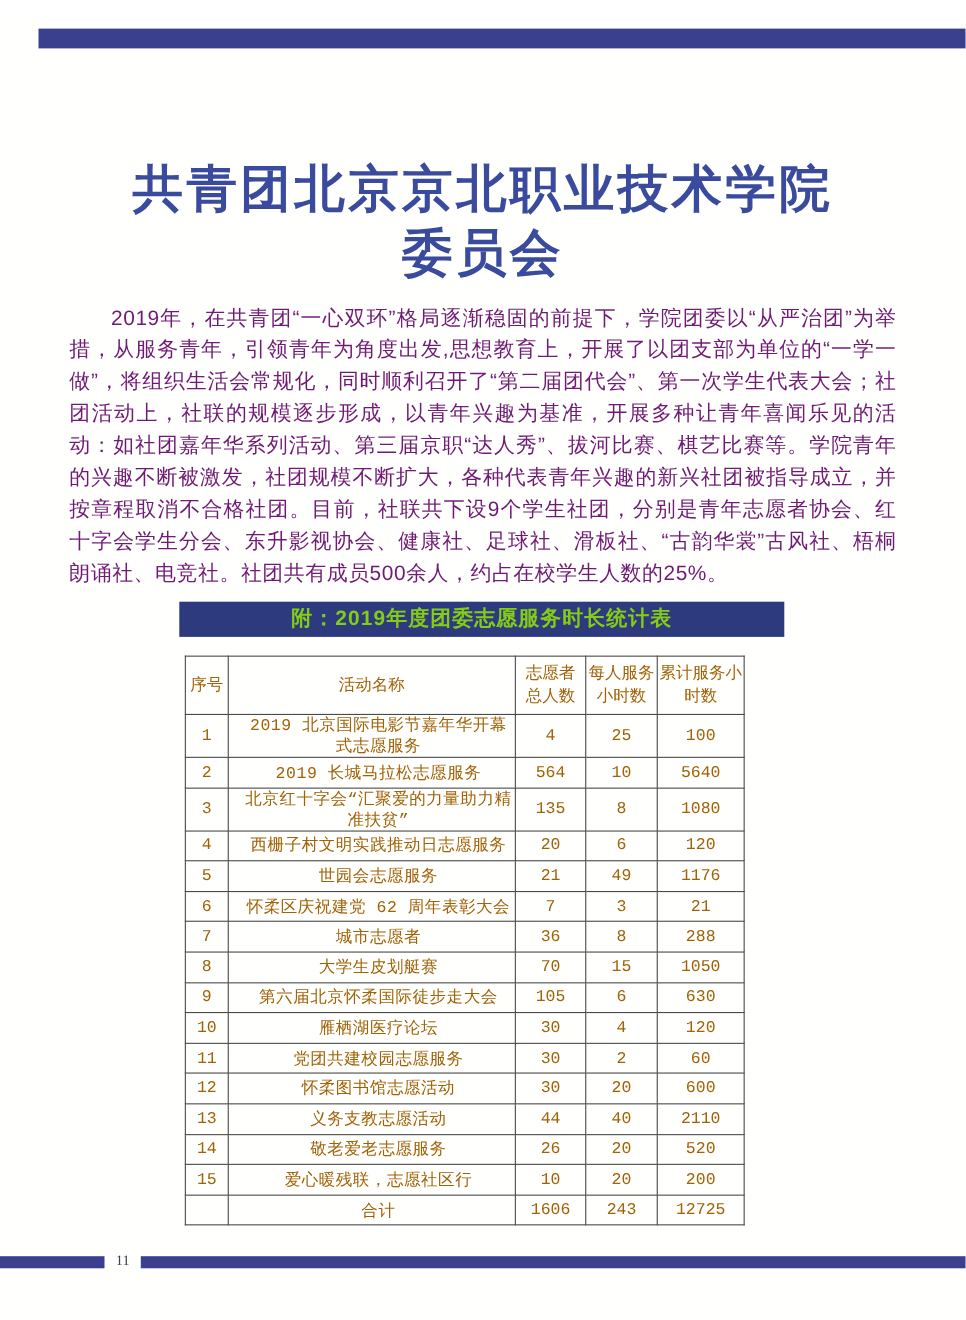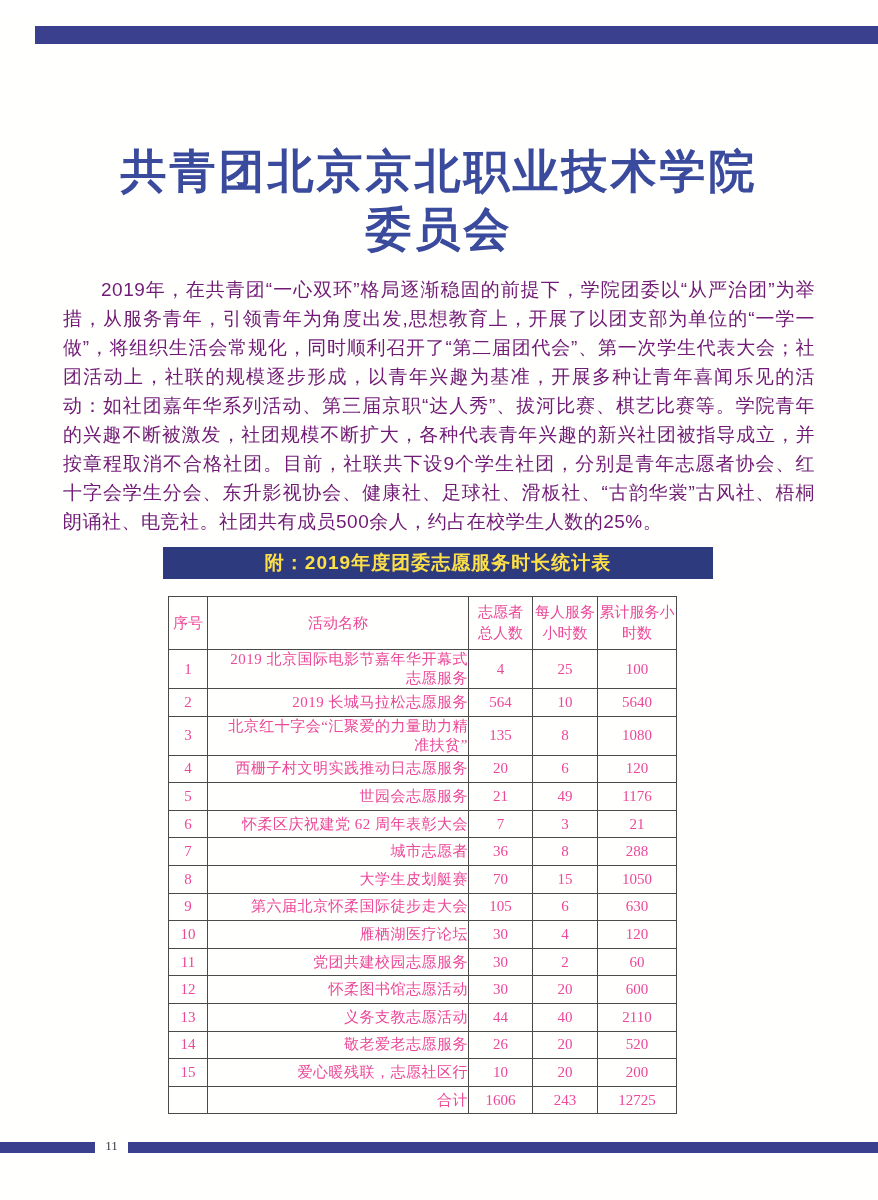--- a/index.html
+++ b/index.html
@@ -36,35 +36,35 @@
     text-align: justify;
     text-indent: 2em;
     font-weight: 500;
     letter-spacing: 0.5px;
   }
   .banner {
     position: absolute;
     left: 163px; top: 531px;
     width: 550px; height: 32px;
     background: #2d3a7e;
-    color: #fde047;
+    color: #84cc16;
     font-size: 19px;
     font-weight: 700;
     text-align: center;
     line-height: 32px;
     letter-spacing: 1px;
   }
   table.stats {
     position: absolute;
     left: 168px; top: 580px;
     width: 508px;
     border-collapse: collapse;
-    font-family: Liberation Serif, serif;
+    font-family: Liberation Mono, monospace;
     font-size: 15px;
-    color: #ec4899;
+    color: #a16207;
     table-layout: fixed;
   }
   table.stats th, table.stats td {
     border: 1px solid #4a4a4a;
     text-align: center;
     vertical-align: middle;
     overflow: hidden;
   }
   table.stats th {
     height: 53px;
@@ -72,21 +72,21 @@
     white-space: pre-line;
     line-height: 21px;
   }
   table.stats td { height: 27.6px; }
   table.stats .col-idx  { width: 39px; }
   table.stats .col-name { width: 261px; }
   table.stats .col-v1   { width: 64px; }
   table.stats .col-v2   { width: 65px; }
   table.stats .col-v3   { width: 79px; }
   table.stats td.name-cell {
-    text-align: right;
+    text-align: center;
     padding-left: 12px;
     letter-spacing: 0.5px;
   }
   .footer-bar-left  { left: 0; top: 1126px; width: 95px;  height: 11px; }
   .footer-bar-right { left: 128px; top: 1126px; width: 750px; height: 11px; }
   .page-number {
     position: absolute;
     left: 95px; top: 1122px;
     width: 33px;
     text-align: center;

